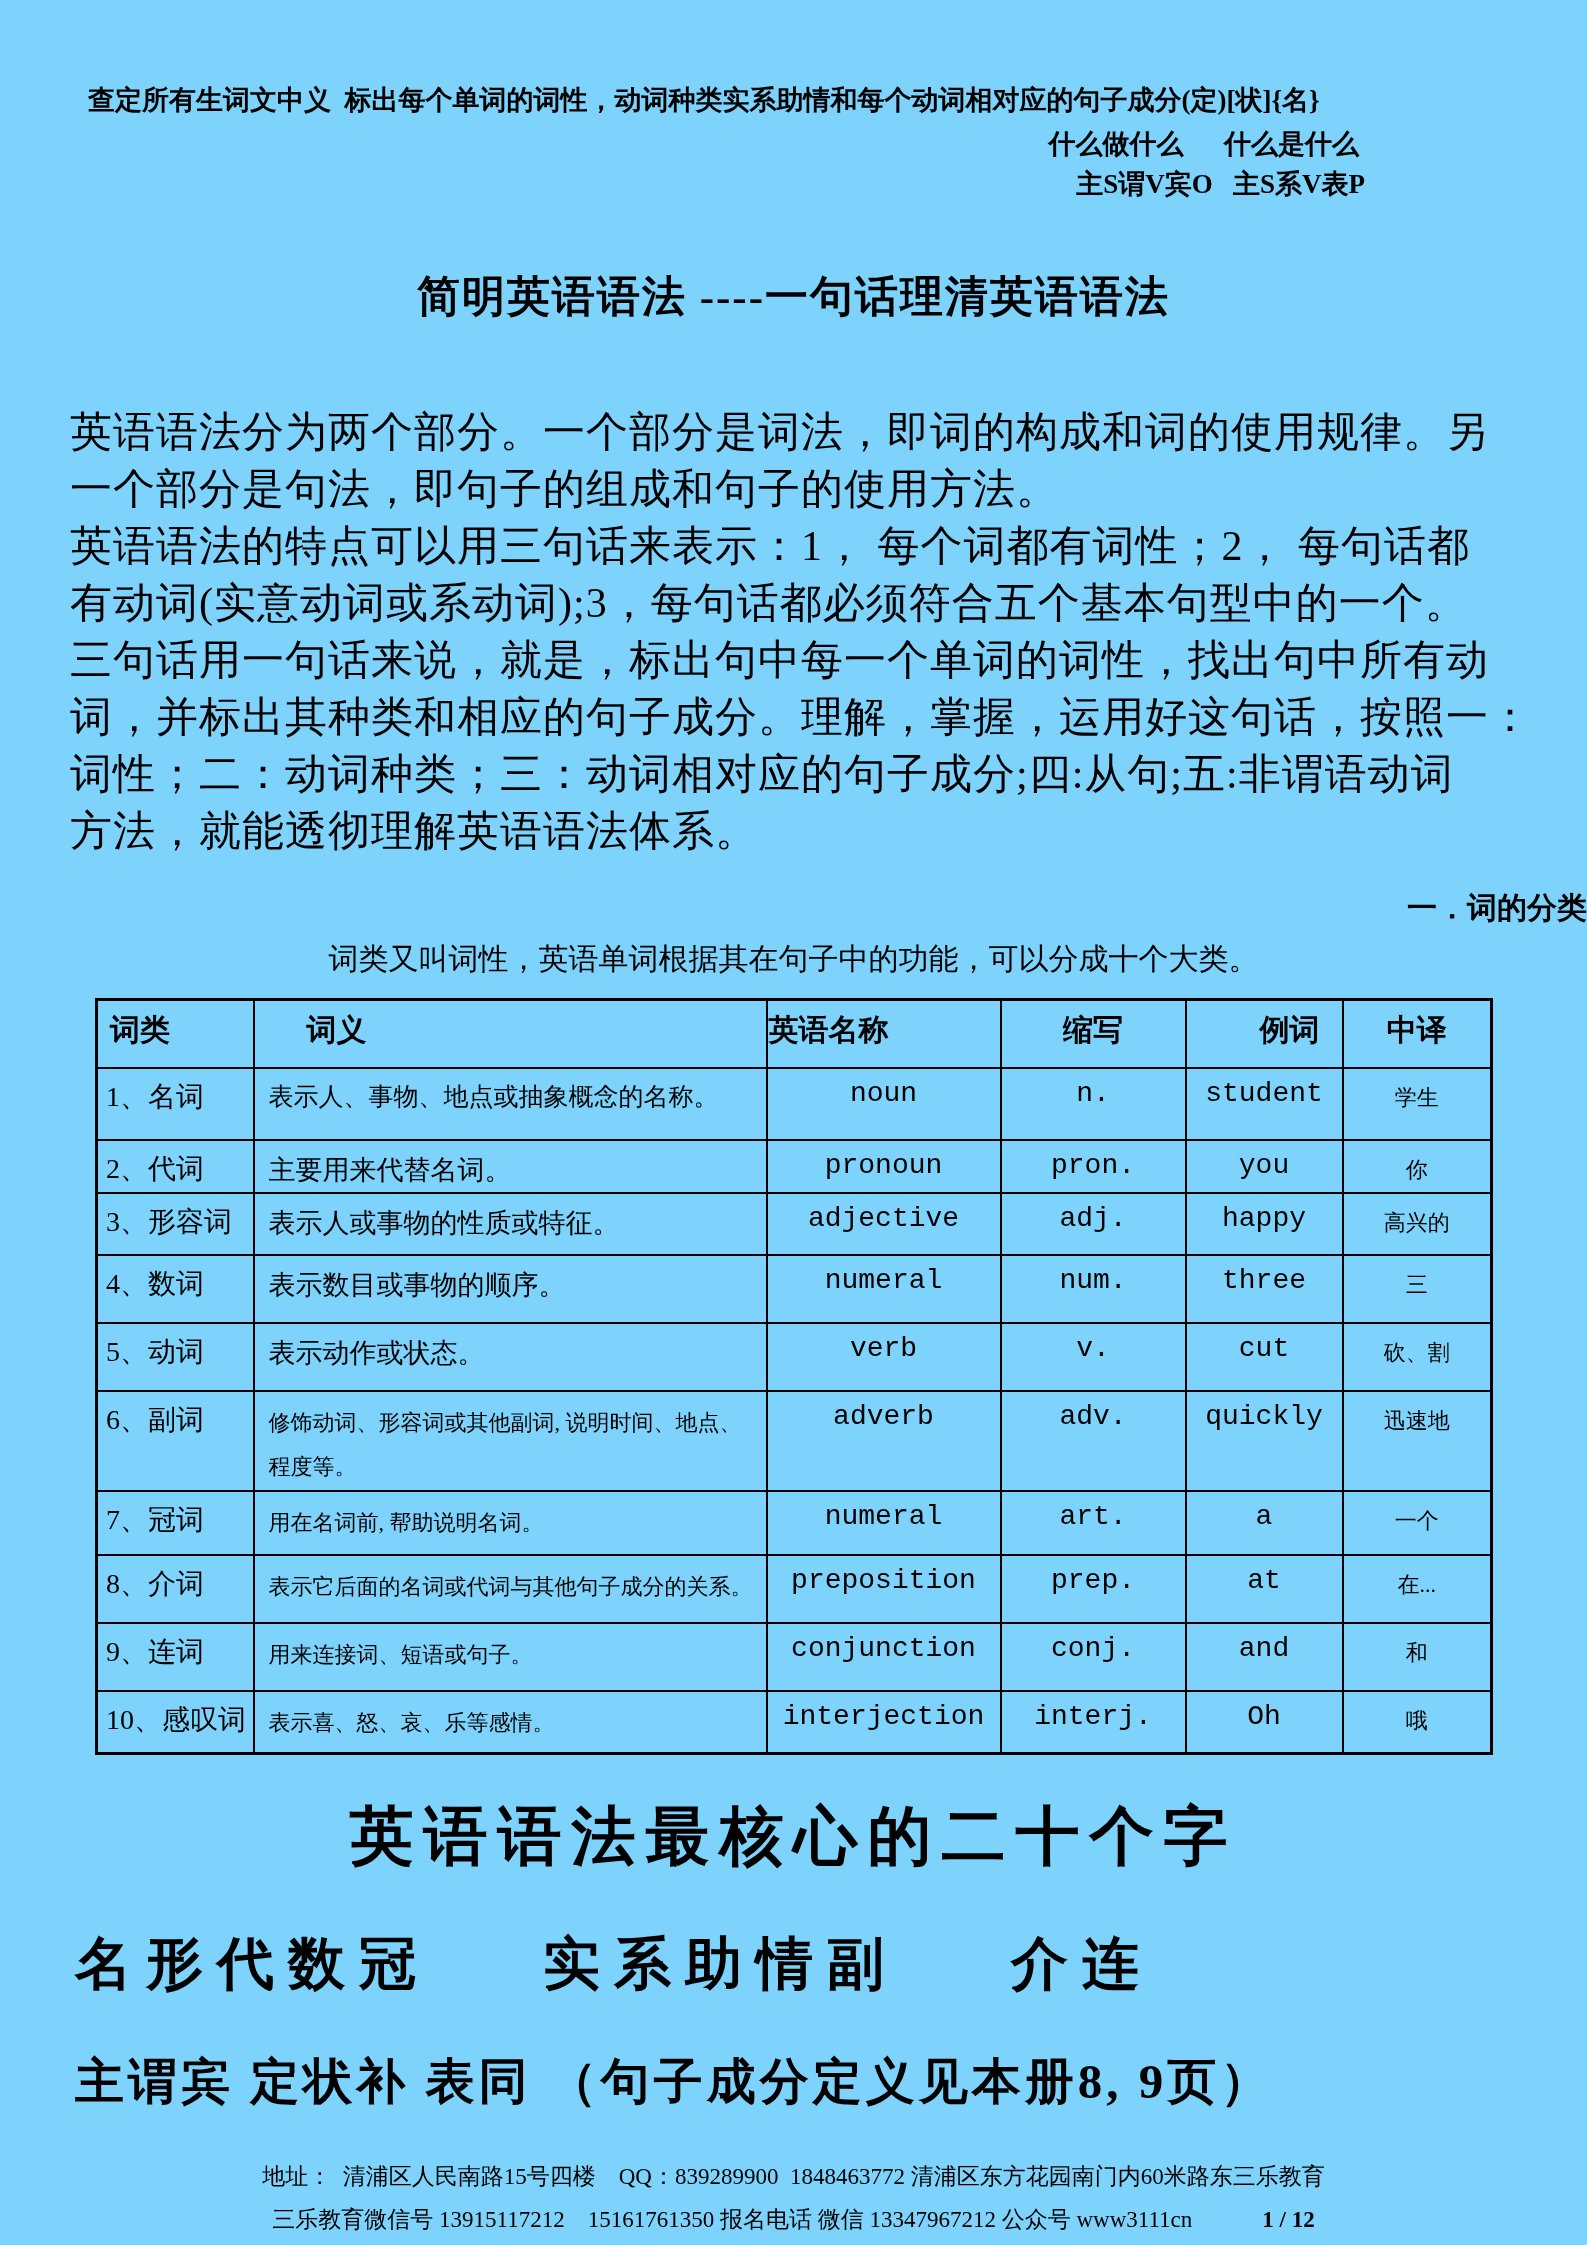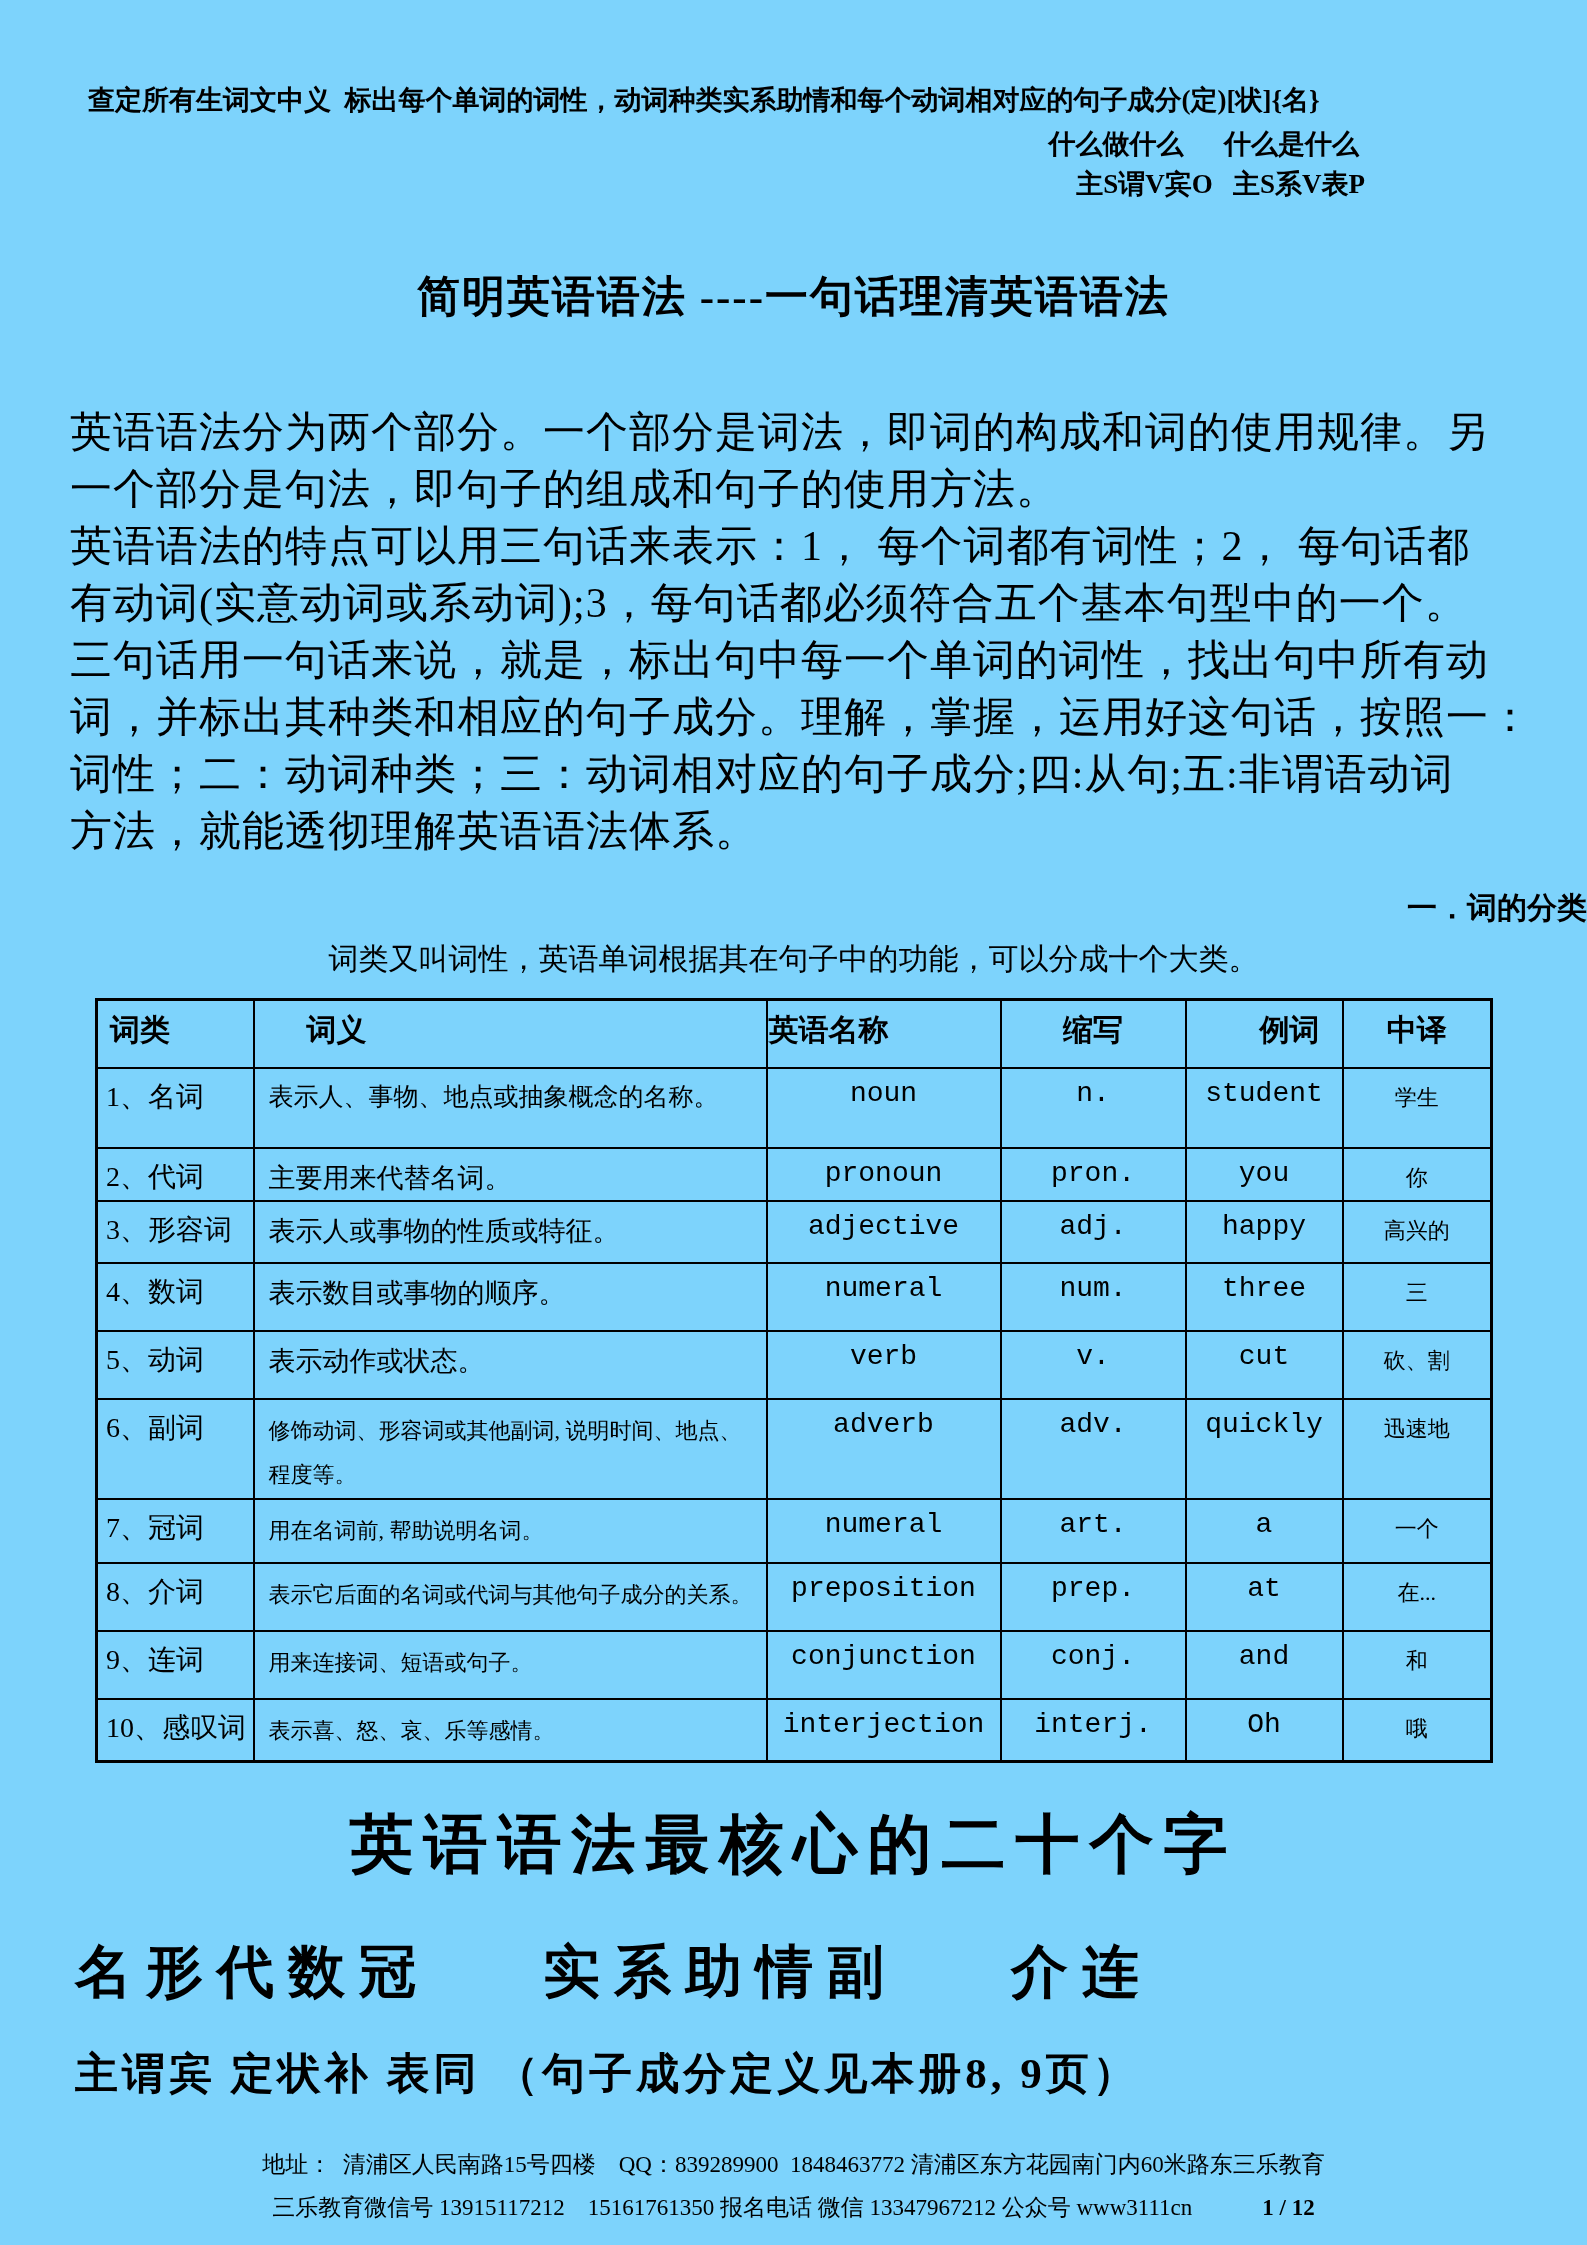--- a/index.html
+++ b/index.html
@@ -37,39 +37,39 @@
   .word-table th.h1{text-align:left;padding-left:52px;}
   .word-table th.h2{text-align:left;}
   .word-table th.h4{text-align:right;padding-right:22px;}
   .word-table td.c0{font-size:28px;text-align:left;padding-left:8px;white-space:nowrap;}
   .word-table td.c1{font-size:27px;text-align:left;padding-left:14px;padding-right:6px;line-height:1.55;}
   .word-table td.c2,.word-table td.c3,.word-table td.c4{
     font-family:"Liberation Mono","DejaVu Sans Mono",monospace;font-size:28px;text-align:center;border-radius:13px;
   }
   .word-table td.c5{font-size:22px;text-align:center;padding-top:14px;}
   
-  .word-table tbody tr:nth-child(1){height:80px;}
+  .word-table tbody tr:nth-child(1){height:72px;}
   .word-table tbody tr:nth-child(2){height:46px;}
   .word-table tbody tr:nth-child(3){height:62px;}
   .word-table tbody tr:nth-child(4){height:68px;}
   .word-table tbody tr:nth-child(5){height:68px;}
   .word-table tbody tr:nth-child(6){height:92px;}
   .word-table tbody tr:nth-child(7){height:64px;}
   .word-table tbody tr:nth-child(8){height:68px;}
   .word-table tbody tr:nth-child(9){height:68px;}
   .word-table tbody tr:nth-child(10){height:62px;}
   .word-table tbody tr:nth-child(1) td.c1{font-size:25px;}
   .word-table tbody tr:nth-child(6) td.c1,
   .word-table tbody tr:nth-child(7) td.c1,
   .word-table tbody tr:nth-child(8) td.c1,
   .word-table tbody tr:nth-child(9) td.c1,
   .word-table tbody tr:nth-child(10) td.c1{font-size:22px;line-height:2.0;}
   .core-heading{margin-top:38px;text-align:center;font-size:64px;font-weight:900;letter-spacing:10px;white-space:pre;}
   .core-chars{margin:46px 0 0 75px;font-size:57px;font-weight:900;letter-spacing:14px;white-space:pre;}
-  .core-sentence{margin:34px 0 0 75px;font-size:43px;font-weight:bold;letter-spacing:4px;white-space:pre;}
+  .core-sentence{margin:46px 0 0 75px;font-size:49px;font-weight:bold;letter-spacing:4px;white-space:pre;}
   .footer{margin-top:46px;text-align:center;font-size:23px;}
   .footer .f1{white-space:pre;}
   .footer .f2{margin-top:12px;display:flex;justify-content:center;align-items:baseline;gap:70px;}
   .footer .f2 .txt{white-space:pre;}
   .footer .f2 .pagenum{font-weight:bold;white-space:pre;}
 </style>
 </head>
 <body>
 
 <div class="page">

